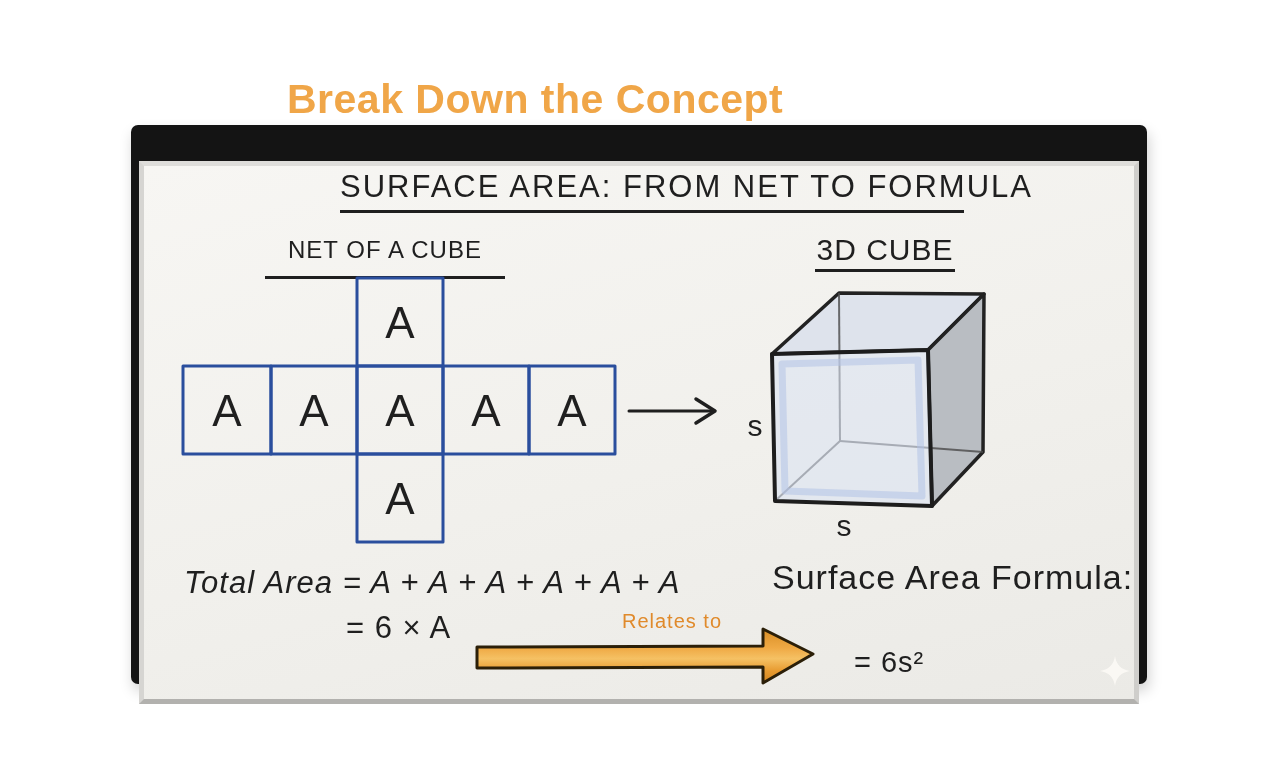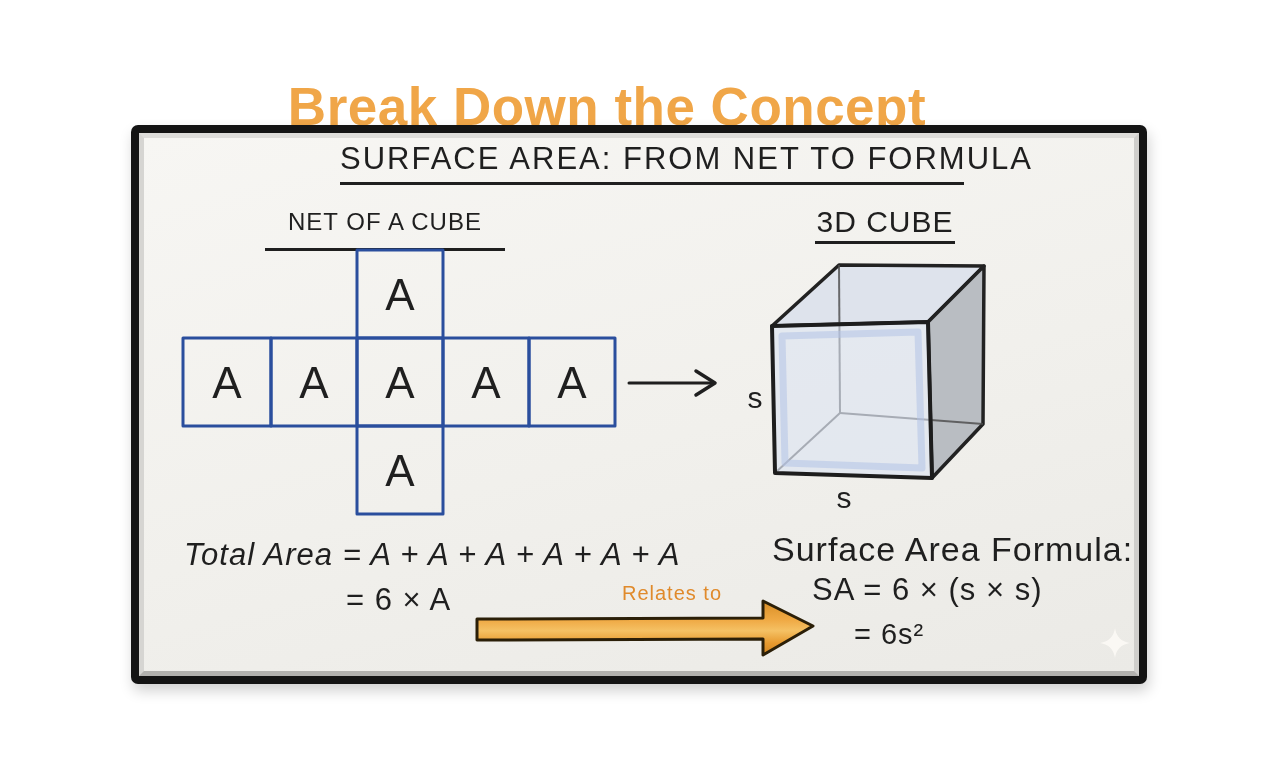--- a/index.html
+++ b/index.html
@@ -5,34 +5,35 @@
   html,body{margin:0;padding:0;}
   body{
     width:1280px;height:780px;background:#ffffff;
     font-family:"Liberation Sans", sans-serif;
     color:#1f1f1f;overflow:hidden;position:relative;
   }
   .canvas{position:absolute;left:0;top:0;width:1280px;height:780px;}
 
   .main-title{
     position:absolute;left:287px;top:76px;width:640px;
-    text-align:center;font-size:53px;font-weight:bold;
+    font-size:41px;font-weight:bold;
     color:#F0A648;letter-spacing:0.5px;
   }
 
   .board{
     position:absolute;left:131px;top:125px;width:1016px;height:559px;
     background:#141414;border-radius:7px;padding:8px;box-sizing:border-box;
     box-shadow:2px 7px 14px rgba(0,0,0,0.18);
   }
   .board-surface{
     position:relative;width:1000px;height:543px;box-sizing:border-box;
     border:5px solid #cfcecb;
     border-top-color:#dedddA;border-left-color:#d6d5d2;border-bottom-color:#b2b1ae;
     background:linear-gradient(165deg,#f7f6f3 0%,#f1f0ec 55%,#ebeae6 100%);
+    margin-top:28px;
   }
 
   .hand{letter-spacing:1px;}
   .underlined{border-bottom:3px solid #1f1f1f;}
 
   .board-heading{
     position:absolute;left:196px;top:3px;width:624px;
     text-align:center;font-size:31px;letter-spacing:2px;
     padding-bottom:5px;white-space:nowrap;
   }
@@ -137,21 +138,20 @@
             <stop offset="35%" stop-color="#efa944"></stop>
             <stop offset="55%" stop-color="#f5c164"></stop>
             <stop offset="78%" stop-color="#e79a2f"></stop>
             <stop offset="100%" stop-color="#d08522"></stop>
           </linearGradient>
         </defs>
         <polygon points="4,24 290,23 290,6 340,31 290,60 290,44 4,45" fill="url(#agrad)" stroke="#2b1f08" stroke-width="3" stroke-linejoin="round"></polygon>
       </svg>
 
       <div class="formula-heading hand">Surface Area Formula:</div>
-      <div class="formula-line1 hand">SA = 6 × (s × s)</div>
       <div class="formula-line2 hand">= 6s²</div>
 
       <svg class="sparkle" width="30" height="30" viewBox="0 0 30 30">
         <path d="M15,0 C16.5,9 21,13.5 30,15 C21,16.5 16.5,21 15,30 C13.5,21 9,16.5 0,15 C9,13.5 13.5,9 15,0 Z" fill="#fbf9f4" opacity="0.95"></path>
       </svg>
 
     </div>
   </div>
 </div>
 

